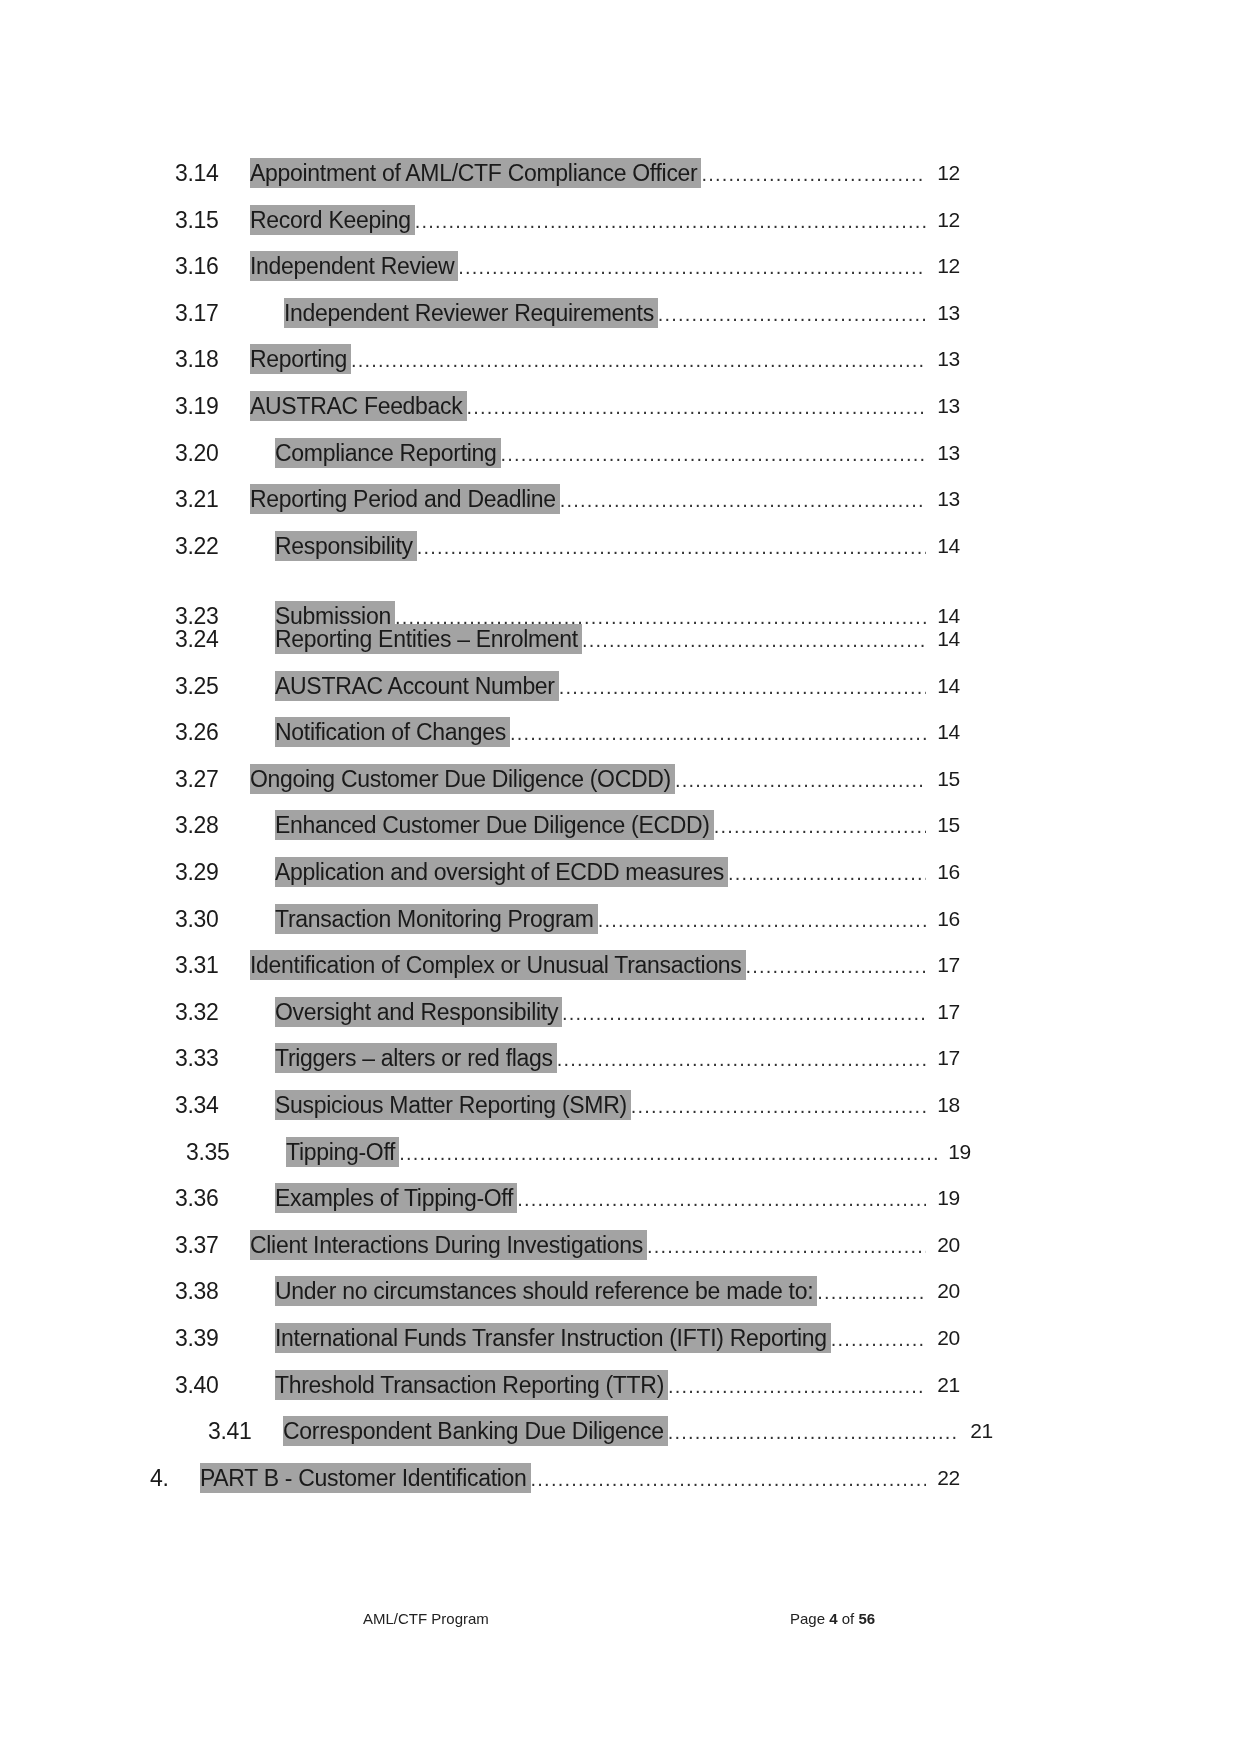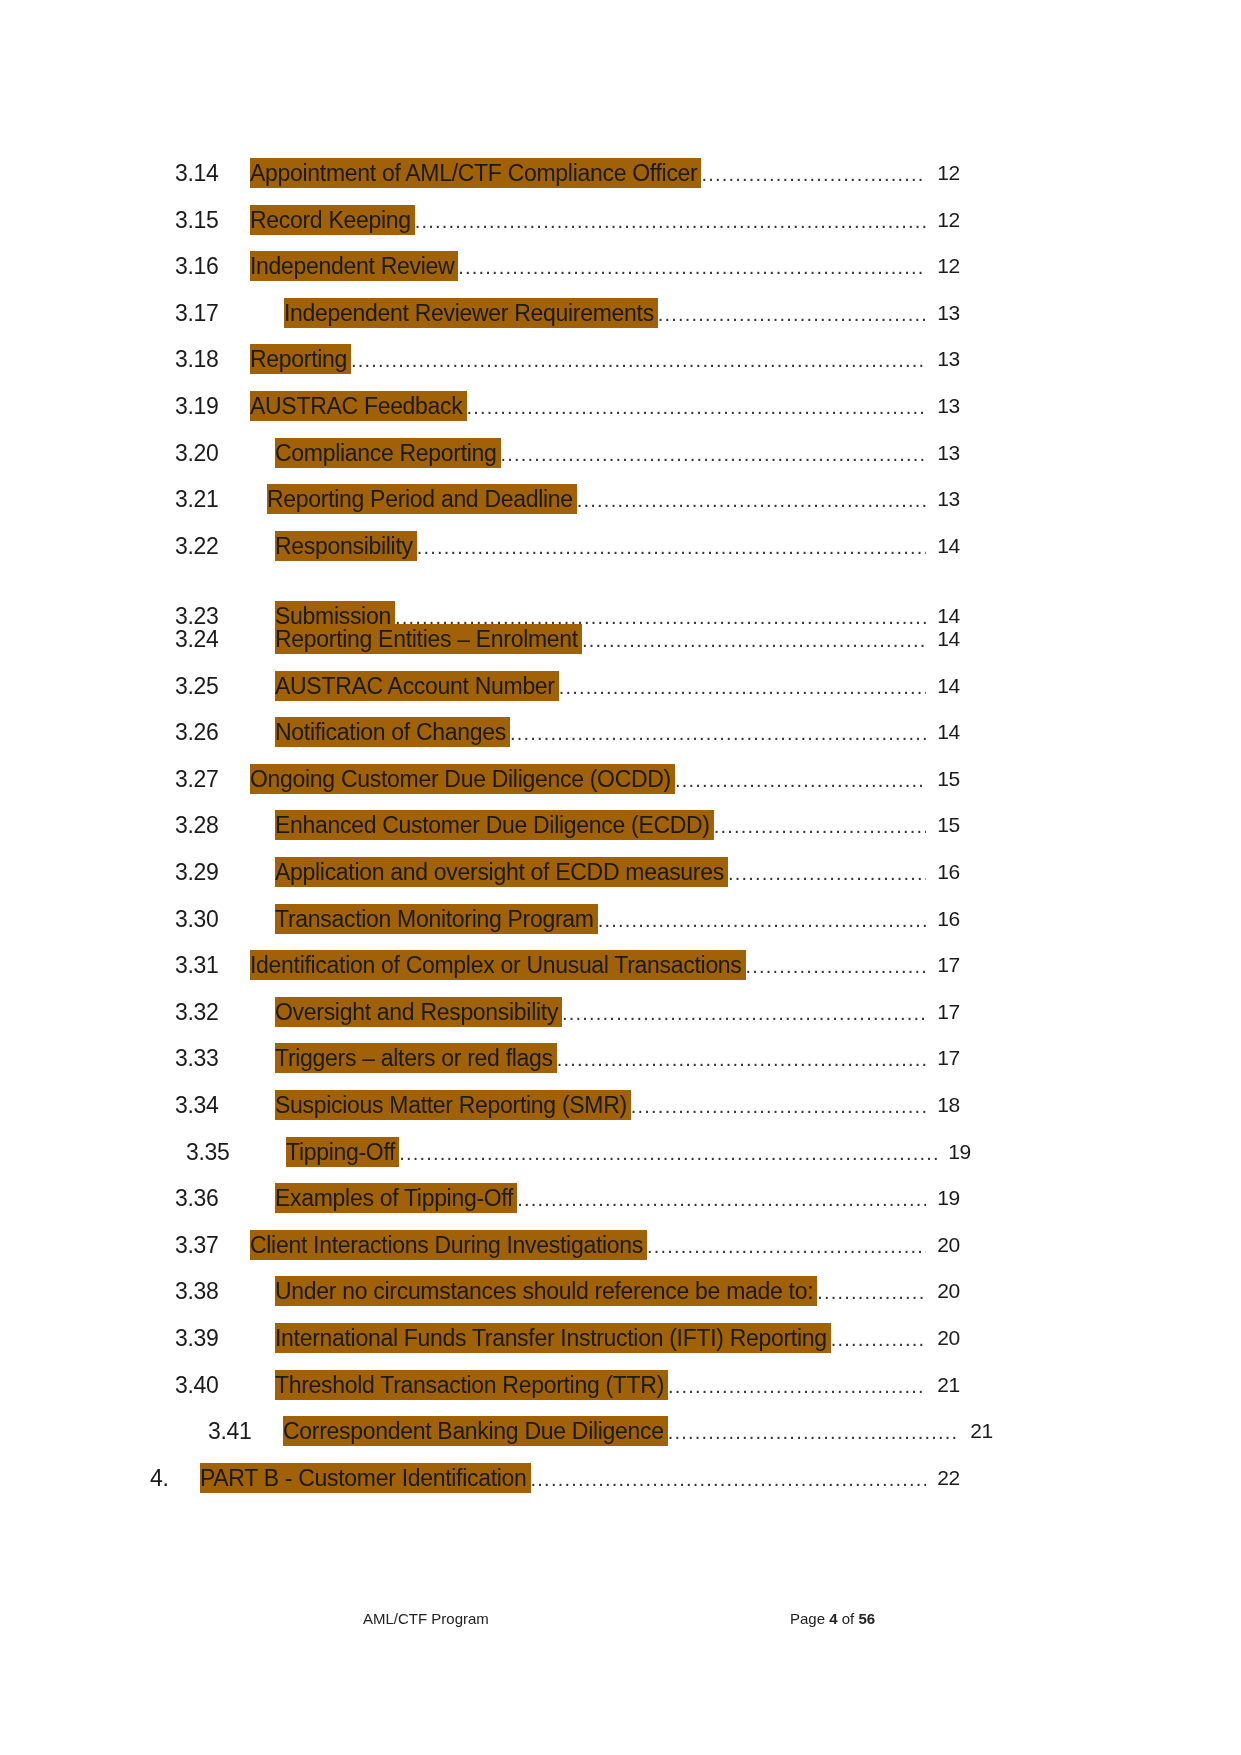--- a/index.html
+++ b/index.html
@@ -4,21 +4,21 @@
 <style>
   html, body { margin: 0; padding: 0; background: #ffffff; }
   body { width: 1241px; height: 1755px; position: relative; overflow: hidden;
          font-family: "Liberation Sans", sans-serif; color: #1a1a1a; }
   .toc { position: absolute; left: 0; top: 158px; width: 1241px; }
   .toc-row { position: absolute; left: 0; height: 30px; width: 1112px;
              font-size: 23px; line-height: 30px; letter-spacing: -0.3px; }
   .num { position: absolute; left: 175px; top: 0; }
   .num.top { left: 150px; }
   .title-line { position: absolute; top: 0; right: 152px; display: flex; align-items: baseline; }
-  .title-line .t { white-space: nowrap; padding-right: 4px; background: #a16207; }
+  .title-line .t { white-space: nowrap; padding-right: 4px; background: #a3a3a3; }
   .dots { flex: 1; overflow: hidden; white-space: nowrap; color: #333; letter-spacing: 1.2px; font-size: 20px; }
   .pg { position: absolute; right: 152px; top: 0; font-size: 21px; width: 30px; text-align: right; }
   .footer { position: absolute; top: 1610px; font-size: 15px; color: #222; }
   .footer b { font-weight: bold; }
 </style>
 </head>
 <body>
 
 <div class="toc" id="toc">
     <div class="toc-row" style="top: 0px;">
@@ -72,21 +72,21 @@
     <div class="toc-row" style="top: 279.6px;">
       <span class="num">3.20</span>
       <div class="title-line" style="left: 275px; right: 186px;">
         <span class="t">Compliance Reporting</span>
         <span class="dots">........................................................................................................................................................................................................</span>
       </div>
       <span class="pg">13</span>
     </div>
     <div class="toc-row" style="top: 326.2px;">
       <span class="num">3.21</span>
-      <div class="title-line" style="left: 267px; right: 186px;">
+      <div class="title-line" style="left: 250px; right: 186px;">
         <span class="t">Reporting Period and Deadline</span>
         <span class="dots">........................................................................................................................................................................................................</span>
       </div>
       <span class="pg">13</span>
     </div>
     <div class="toc-row" style="top: 372.8px;">
       <span class="num">3.22</span>
       <div class="title-line" style="left: 275px; right: 186px;">
         <span class="t">Responsibility</span>
         <span class="dots">........................................................................................................................................................................................................</span>

